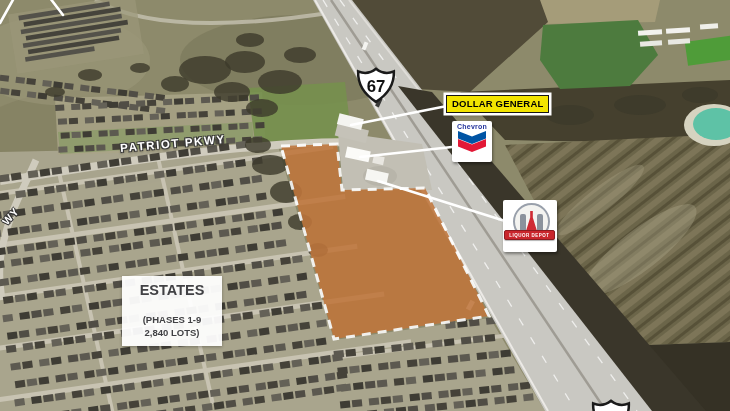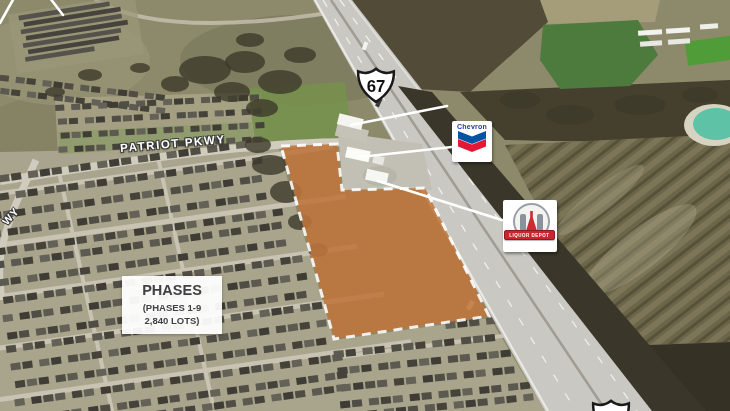--- a/index.html
+++ b/index.html
@@ -40,21 +40,21 @@
     clip-path:polygon(38% 0,62% 0,62% 32%,100% 100%,0 100%,38% 32%);}
   .ld-ribbon{position:absolute;left:1px;top:30px;width:51px;height:10px;background:#c9252c;
     border-radius:2px;border:1px solid #8e1b20;box-sizing:border-box;
     display:flex;align-items:center;justify-content:center;
     color:#fff;font-size:4.5px;font-weight:bold;letter-spacing:.5px;box-shadow:0 1px 1px rgba(0,0,0,.3);}
 
   
   .pe-card{left:122px;top:276px;width:96px;background:rgba(255,255,255,.94);
     box-shadow:0 1px 3px rgba(0,0,0,.3);text-align:center;padding:6px 2px 7px;color:#414144;}
   .pe-name{font-size:14.5px;font-weight:bold;line-height:1.12;}
-  .pe-detail{font-size:9.5px;font-weight:bold;line-height:1.3;margin-top:4px;}
+  .pe-detail{font-size:9.5px;font-weight:bold;line-height:1.3;margin-top:16px;}
 
   .shield{position:absolute;}
 </style>
 </head>
 <body>
 
 <div class="screen">
 
   <svg class="map" id="map-svg" width="730" height="411" viewBox="0 0 730 411">
     <defs>
@@ -718,35 +718,36 @@
 
   <svg class="shield" style="left:355px;top:64px;" width="42" height="40" viewBox="0 0 40 38">
     <path d="M3,7 C9,9.5 15,8.5 20,4.5 C25,8.5 31,9.5 37,7 C37.5,20 31,29 20,36 C9,29 2.5,20 3,7 Z" fill="#ffffff" stroke="#1a1a1a" stroke-width="2.4"></path>
     <text x="20" y="26.5" text-anchor="middle" font-size="16" font-weight="bold" fill="#111" font-family="Liberation Sans, sans-serif">67</text>
   </svg>
 
   <svg class="shield" style="left:590px;top:396px;" width="42" height="40" viewBox="0 0 40 38">
     <path d="M3,7 C9,9.5 15,8.5 20,4.5 C25,8.5 31,9.5 37,7 C37.5,20 31,29 20,36 C9,29 2.5,20 3,7 Z" fill="#ffffff" stroke="#1a1a1a" stroke-width="2.4"></path>
   </svg>
 
+  <div class="overlay dg-label">DOLLAR GENERAL</div>
 
   <div class="overlay chevron-card">
     <div class="chevron-word">Chevron</div>
     <div class="chev blue"></div>
     <div class="chev red"></div>
   </div>
 
   <div class="overlay ld-card">
     <div class="ld-circle">
       <div class="ld-bottle b1"></div>
       <div class="ld-bottle b2"></div>
       <div class="ld-flask"></div>
     </div>
     <div class="ld-ribbon">LIQUOR DEPOT</div>
   </div>
 
   <div class="overlay pe-card">
-    <div class="pe-name">PHASES</div>
+    <div class="pe-name">ESTATES</div>
     <div class="pe-detail">(PHASES 1-9</div>
     <div class="pe-detail" style="margin-top:0;">2,840 LOTS)</div>
   </div>
 
 </div>
 
 </body></html>

